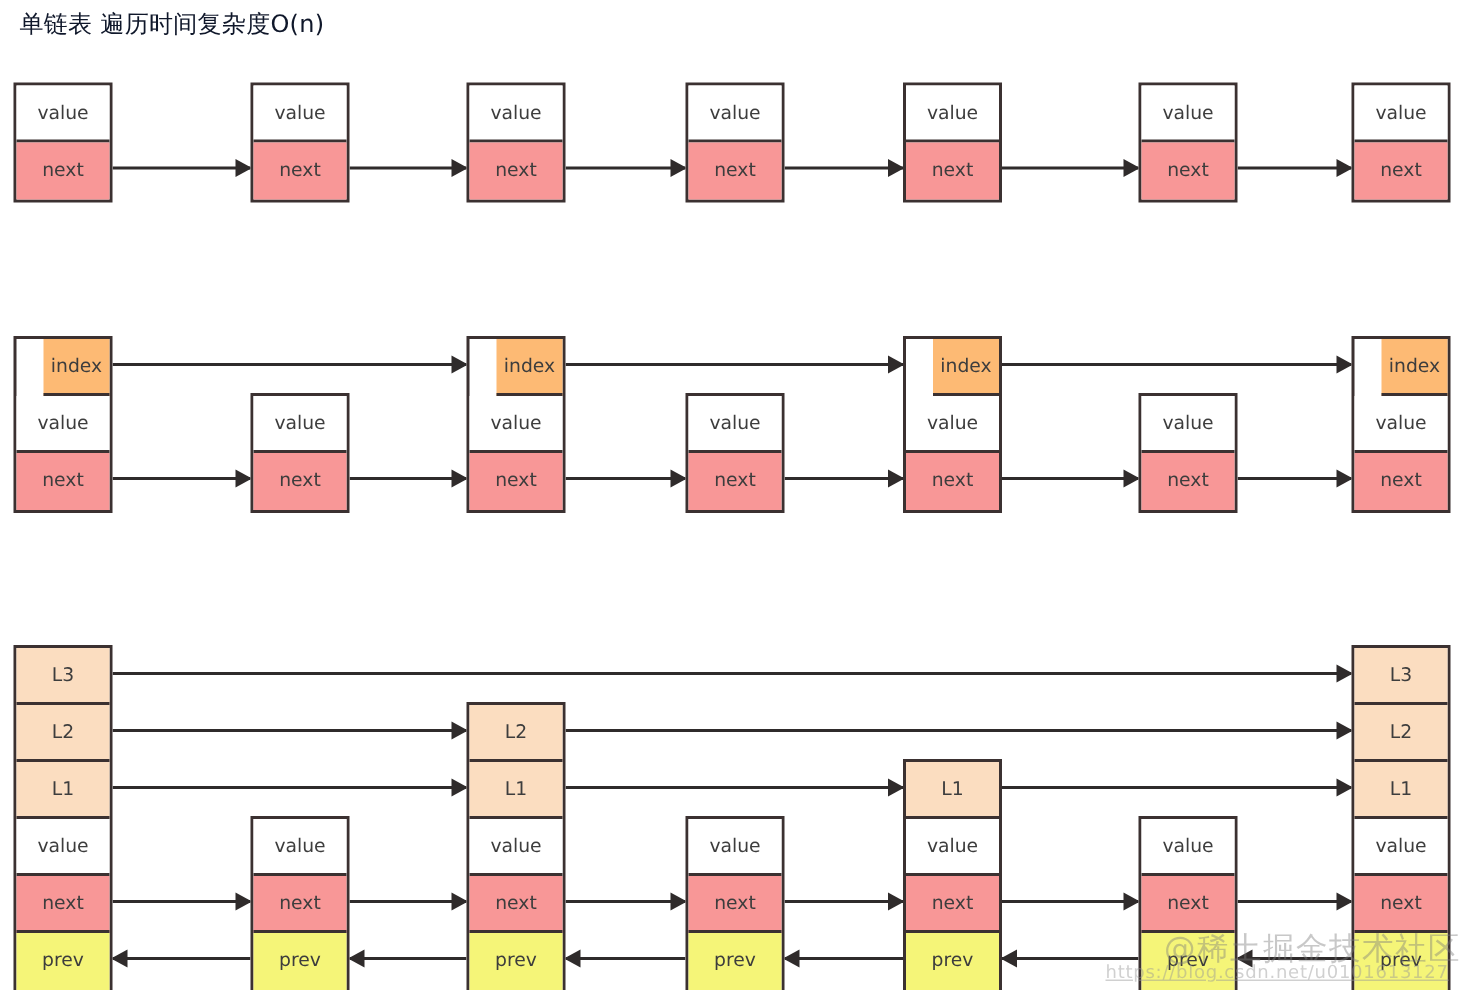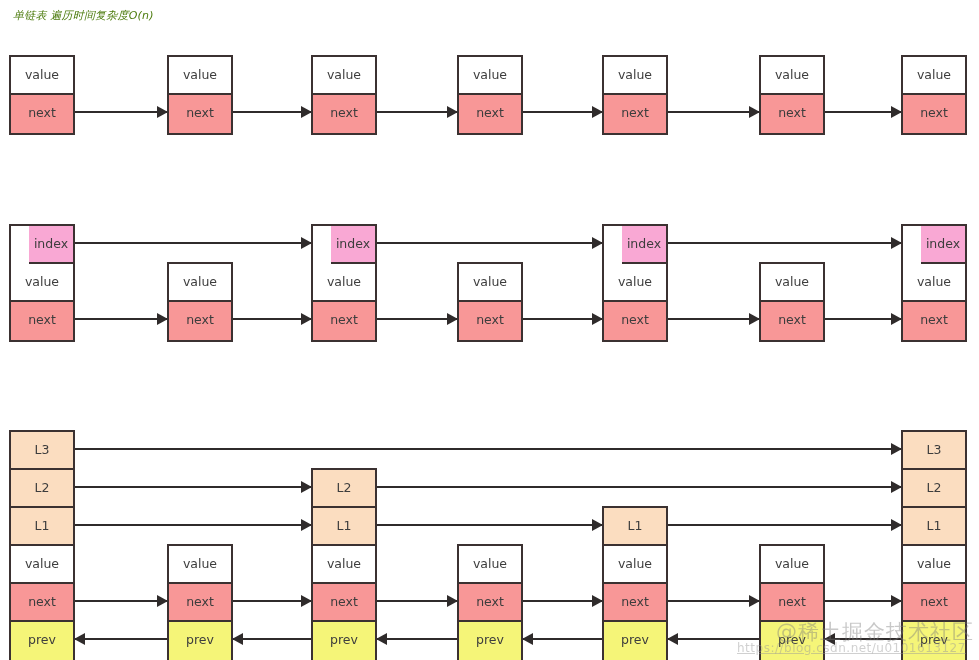--- a/index.html
+++ b/index.html
@@ -18,26 +18,25 @@
 
   .diagram {
     position: absolute;
     left: 0; top: 0;
     width: 979px;
     height: 660px;
   }
 
   .section-title {
     position: absolute;
-    font-size: 11px;
+    font-size: 16px;
     line-height: 18px;
-    color: #4d7c0f;
+    color: #0f172a;
     white-space: nowrap;
     letter-spacing: 0.2px;
-    font-style: italic;
   }
 
   
   .node {
     position: absolute;
     width: 66px;
     box-sizing: border-box;
     border: 2px solid #3b3131;
     background: #ffffff;
   }
@@ -51,21 +50,21 @@
     border-bottom: 2px solid #3b3131;
     overflow: hidden;
     white-space: nowrap;
   }
   .cell:last-child { border-bottom: none; }
 
   .cell.value { background: #ffffff; }
   .cell.next  { background: #f89797; }
   .cell.prev  { background: #f5f578; }
   .cell.level { background: #fbddc0; }
-  .cell.index { background: #f9a8d4; margin-left: 18px; }
+  .cell.index { background: #fdba74; margin-left: 18px; }
 
   
   .arrow {
     position: absolute;
     height: 2px;
     background: #2f2b2b;
   }
   .arrow::after {
     content: "";
     position: absolute;

